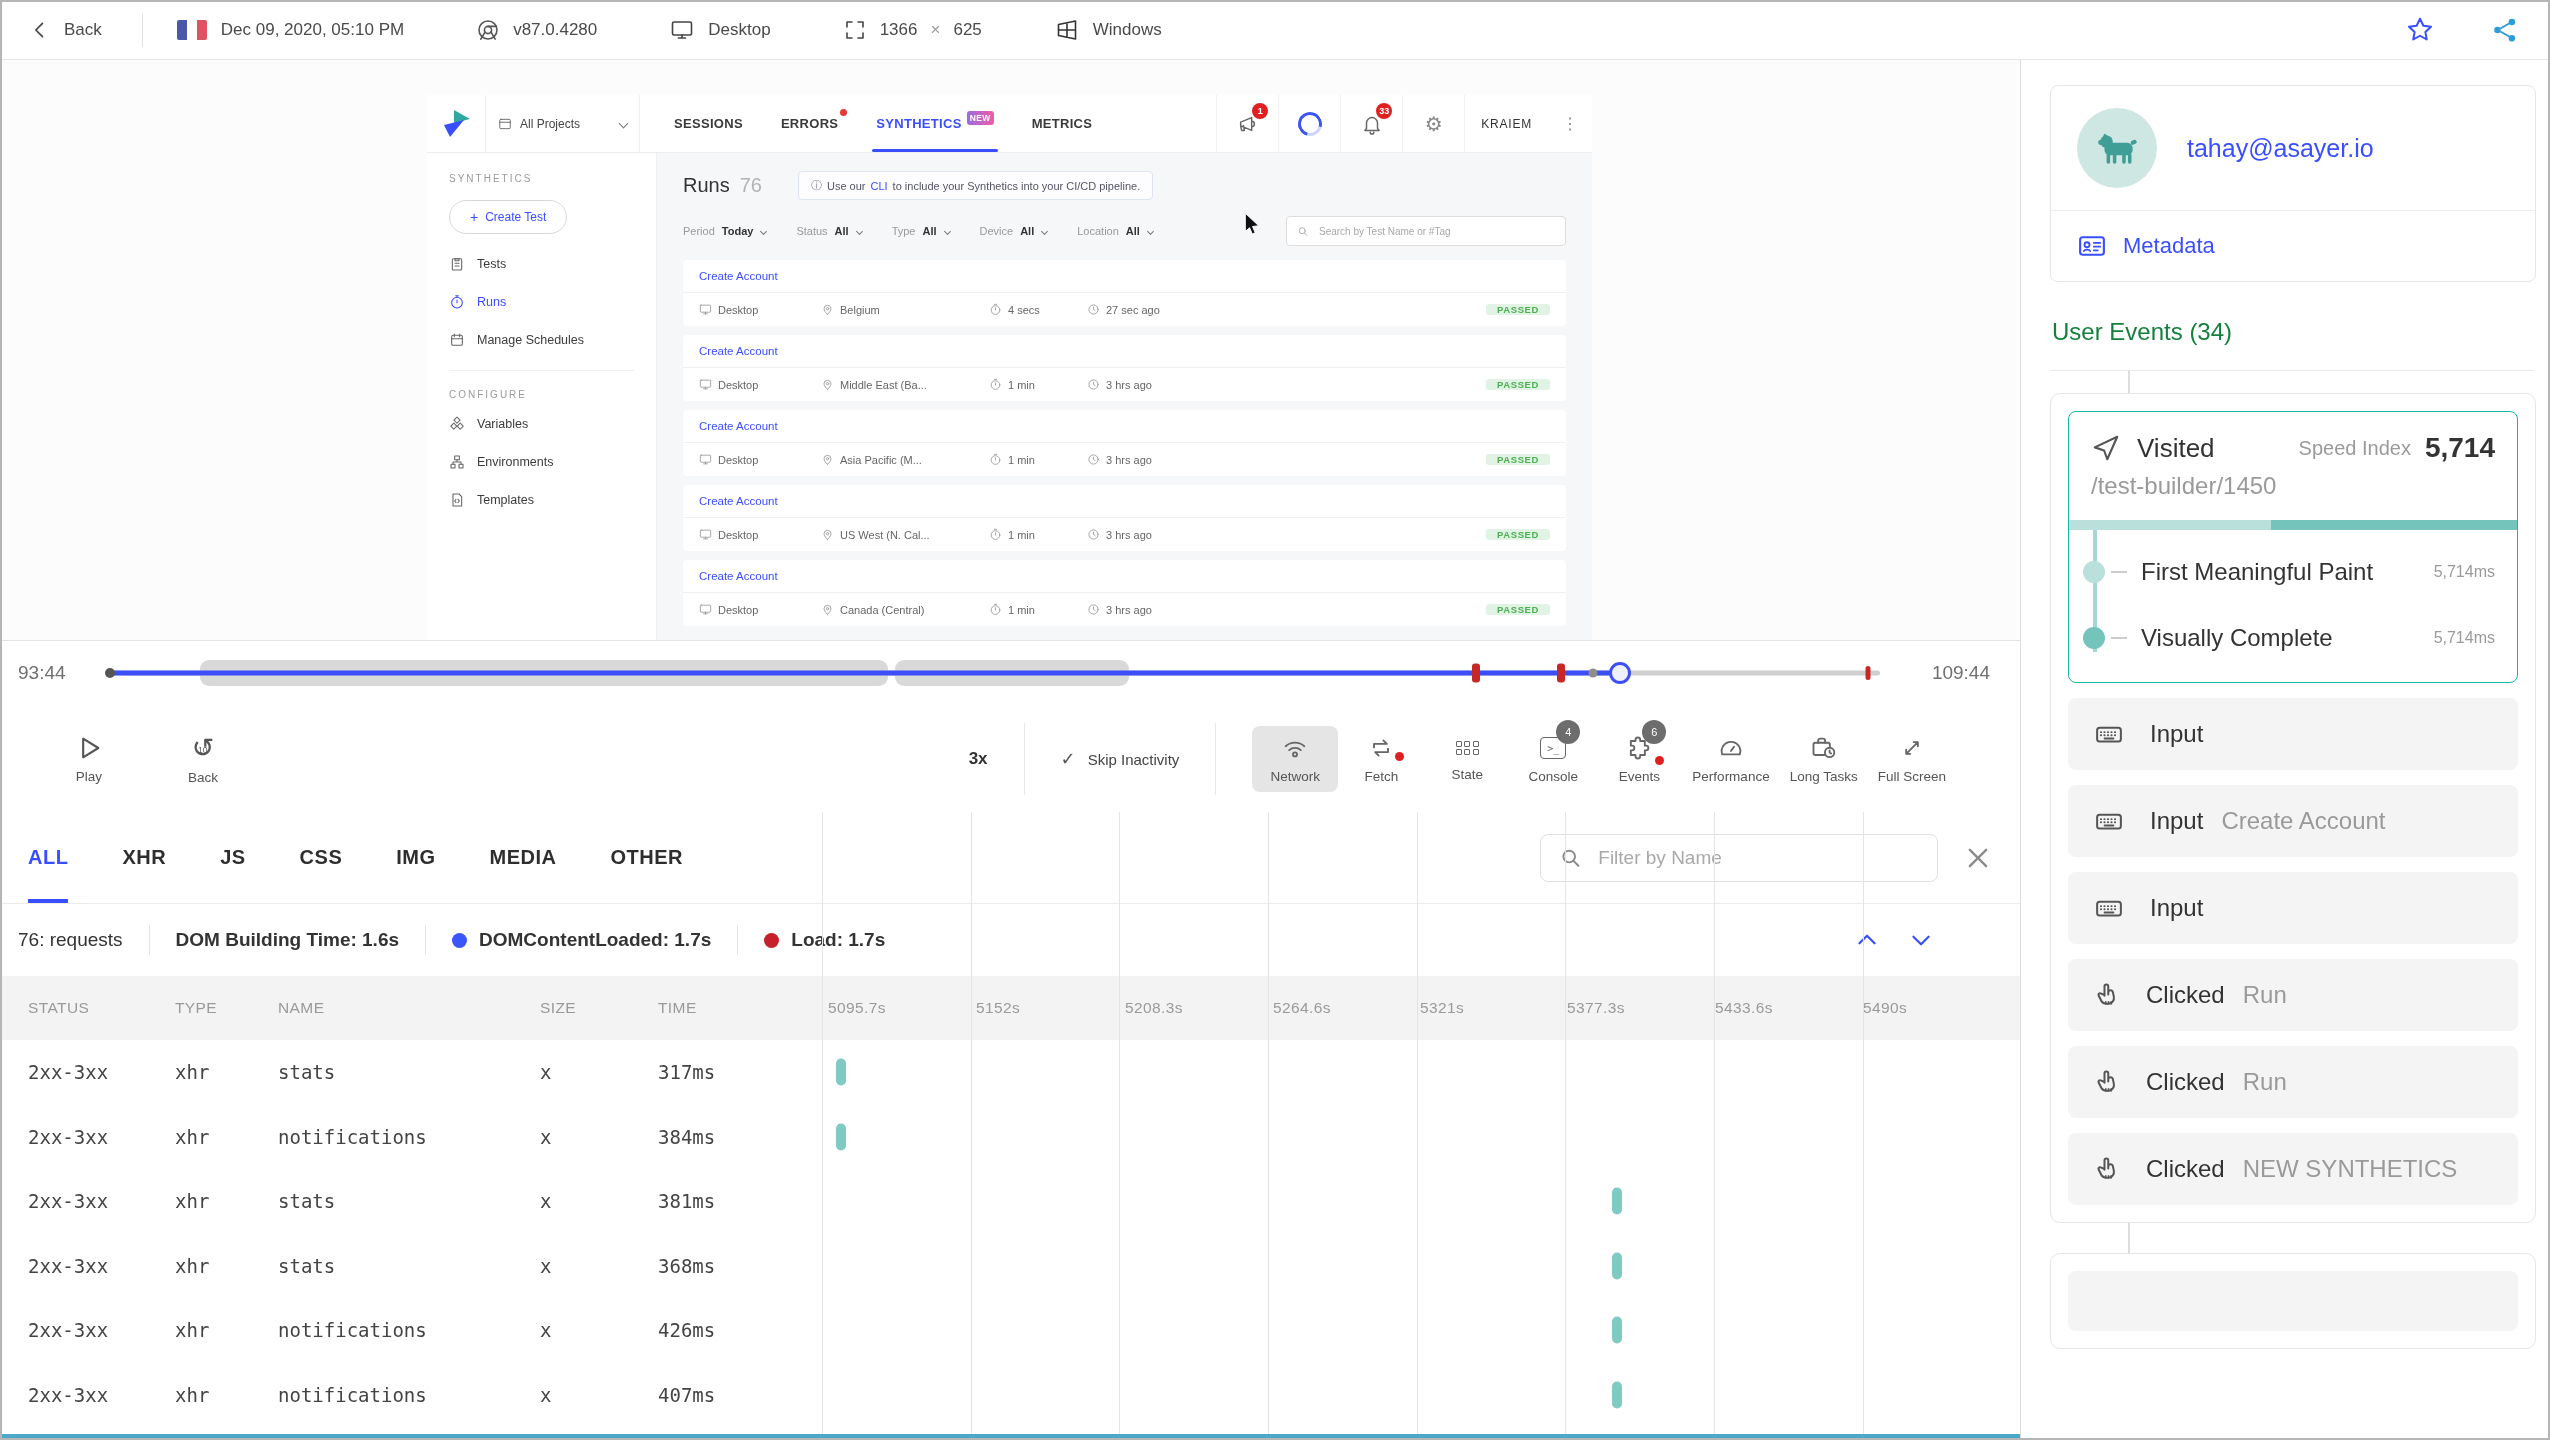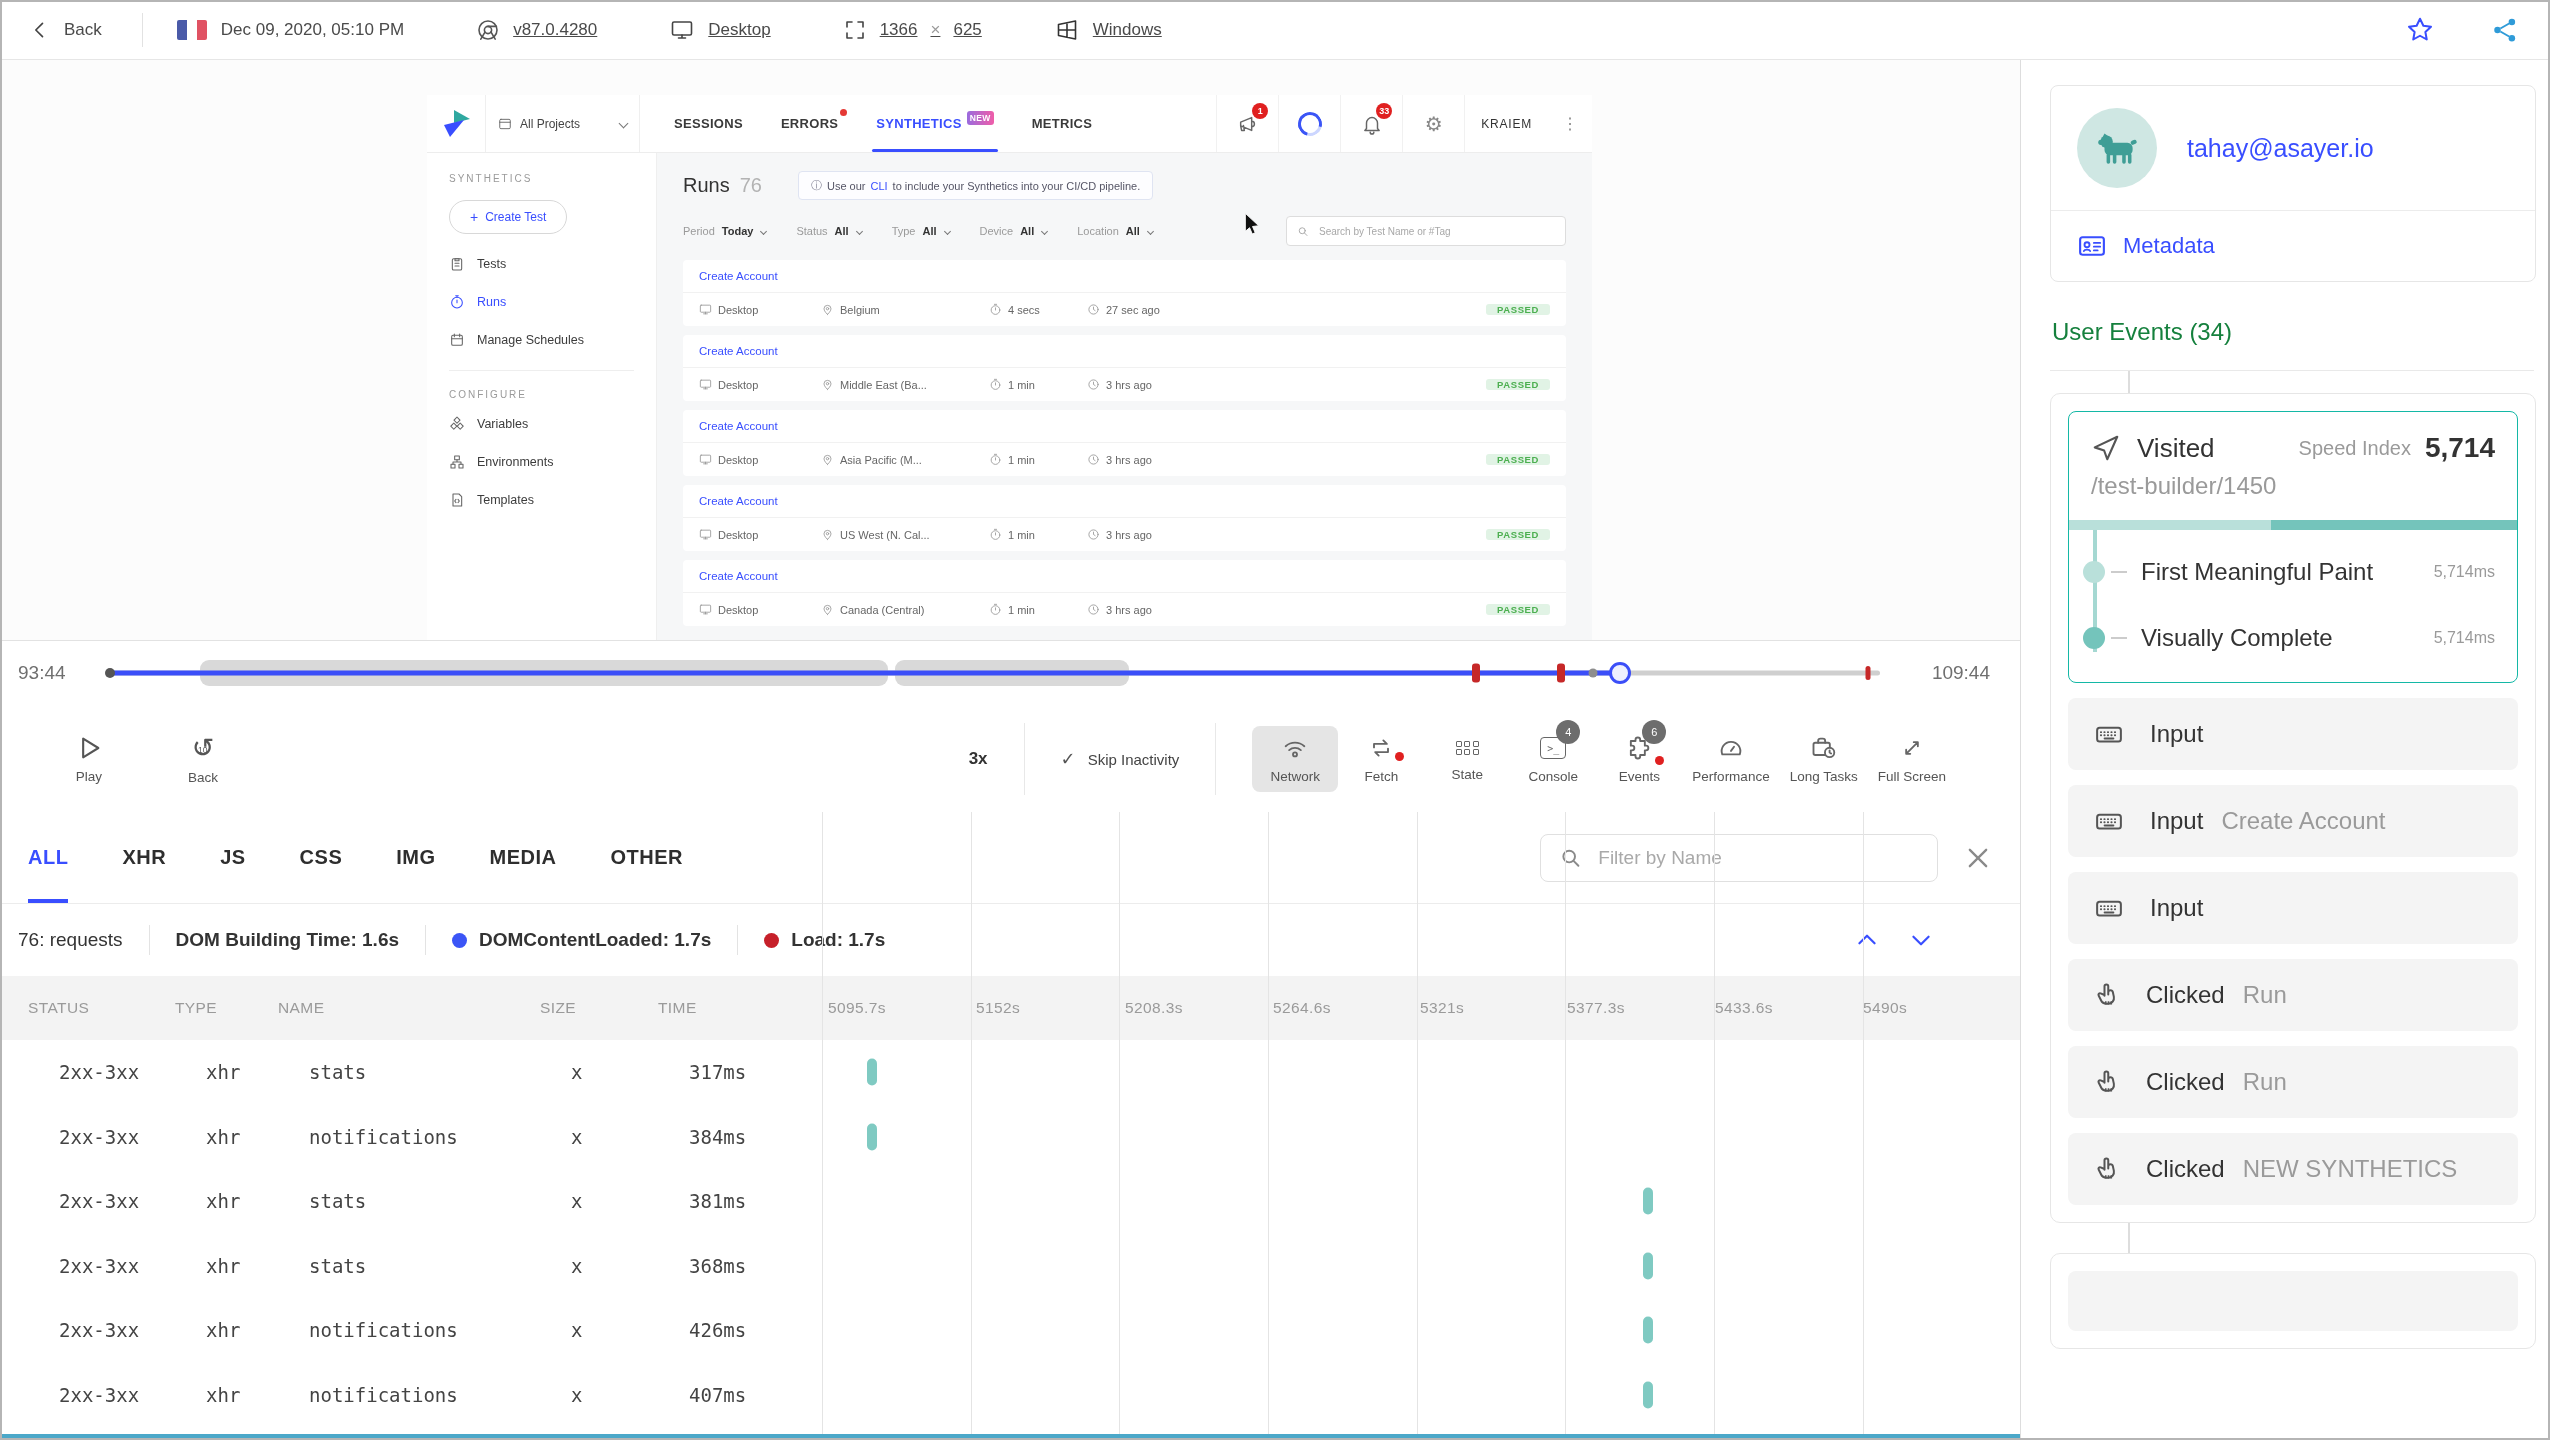--- a/index.html
+++ b/index.html
@@ -7,21 +7,21 @@
   .frame{position:absolute;inset:0;border:2px solid #b5b5b5;pointer-events:none;z-index:90;}
   .sic{fill:none;stroke:#666;stroke-width:1.6;stroke-linecap:round;stroke-linejoin:round;}
   .blue{color:#394eff;}
   .chev{display:inline-block;width:7px;height:7px;border-right:1.6px solid #777;border-bottom:1.6px solid #777;transform:rotate(45deg);margin-left:5px;vertical-align:3px;}
   
   .topbar{position:absolute;left:0;top:0;width:2550px;height:60px;background:#fff;border-bottom:1px solid #e6e6e6;display:flex;align-items:center;padding:0 30px;font-size:17px;z-index:20;}
   .tb-back{display:flex;align-items:center;gap:14px;cursor:pointer;}
   .tb-sep{width:1px;height:34px;background:#e2e2e2;margin:0 34px 0 40px;}
   .flag{width:30px;height:20px;display:flex;border-radius:2px;overflow:hidden;}
   .flag i{flex:1;}
-  .tb-item{display:flex;align-items:center;gap:13px;margin-left:72px;text-decoration:underline;}
+  .tb-item{display:flex;align-items:center;gap:13px;margin-left:72px;}
   .tb-star{margin-left:auto;margin-right:55px;cursor:pointer;}
   
   .leftcol{position:absolute;left:0;top:60px;width:2020px;height:1380px;background:#fff;}
   .stage{position:absolute;left:0;top:0;width:2020px;height:580px;background:#fcfcfc;}
   .app{position:absolute;left:427px;top:35px;width:1165px;height:545px;background:#fff;overflow:hidden;font-family:"Liberation Sans",sans-serif;}
   .app-h{height:58px;display:flex;align-items:stretch;border-bottom:1px solid #ededed;background:#fff;}
   .app-logo{width:58px;display:flex;align-items:center;justify-content:center;}
   .proj{width:155px;border-left:1px solid #efefef;border-right:1px solid #efefef;display:flex;align-items:center;gap:8px;padding:0 12px;font-size:12px;color:#444;}
   .proj .chev{margin-left:auto;}
   .app-tabs{display:flex;align-items:center;gap:38px;padding:0 34px;font-size:13px;font-weight:600;letter-spacing:.3px;color:#3a3a3a;}
@@ -104,21 +104,21 @@
   .nfilter input::placeholder{color:#a9a9a9;}
   .nclose{margin-left:26px;cursor:pointer;}
   .net-stats{height:72px;display:flex;align-items:center;padding:0 18px;font-size:19px;color:#333;}
   .nstat{display:flex;align-items:center;gap:12px;}
   .sdiv{width:1px;height:30px;background:#e3e3e3;margin:0 26px;}
   .dot{width:15px;height:15px;border-radius:50%;}
   .updown{margin-left:auto;display:flex;gap:24px;margin-right:66px;}
   .updown svg{cursor:pointer;}
   .thead{height:64px;background:#f3f3f3;position:relative;font-size:15.5px;color:#9a9a9a;letter-spacing:.4px;}
   .thcell{position:absolute;top:50%;transform:translateY(-50%);}
-  .trows{position:relative;padding-left:31px;}
+  .trows{position:relative;}
   .trow{height:64.5px;position:relative;font-family:"DejaVu Sans Mono",monospace;font-size:19px;color:#444;cursor:pointer;}
   .tcell{position:absolute;top:50%;transform:translateY(-50%);}
   .c-status{left:28px;}.c-type{left:175px;}.c-name{left:278px;}.c-size{left:540px;}.c-time{left:658px;}
   .grid{position:absolute;left:822px;top:0;bottom:0;width:1190px;display:flex;pointer-events:none;}
   .grid i{width:148.7px;border-left:1px solid #e4e4e4;height:100%;}
   .tick{position:absolute;top:50%;transform:translateY(-50%);}
   .bar{position:absolute;top:50%;transform:translateY(-50%);width:10px;height:27px;background:#7fcac2;border-radius:5px;margin-left:822px;}
   .bottomline{position:absolute;left:0;bottom:0;width:2020px;height:6px;background:#4ba8c9;z-index:8;}
   
   .rside{position:absolute;left:2020px;top:60px;width:530px;height:1380px;border-left:1px solid #ddd;background:#fff;padding:25px 14px 0 29px;overflow:hidden;}

